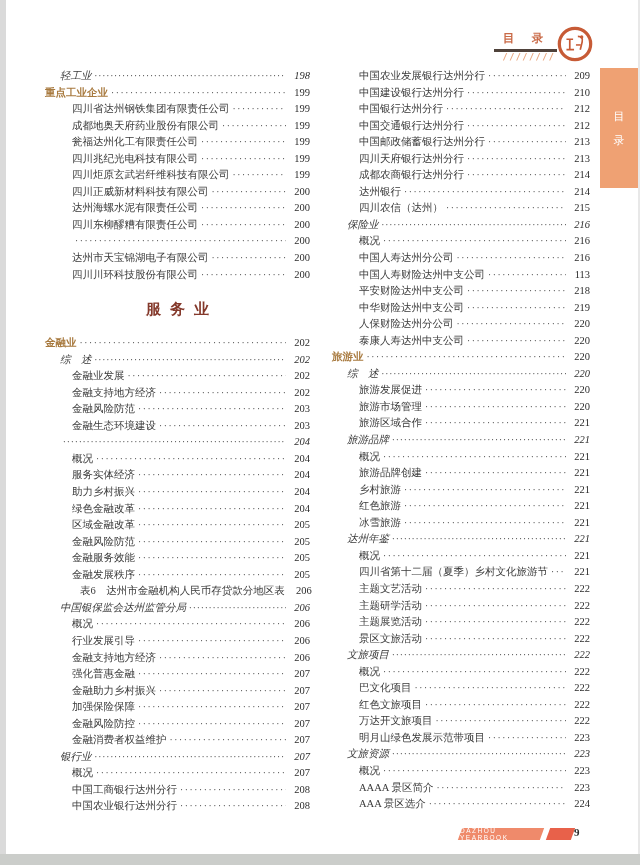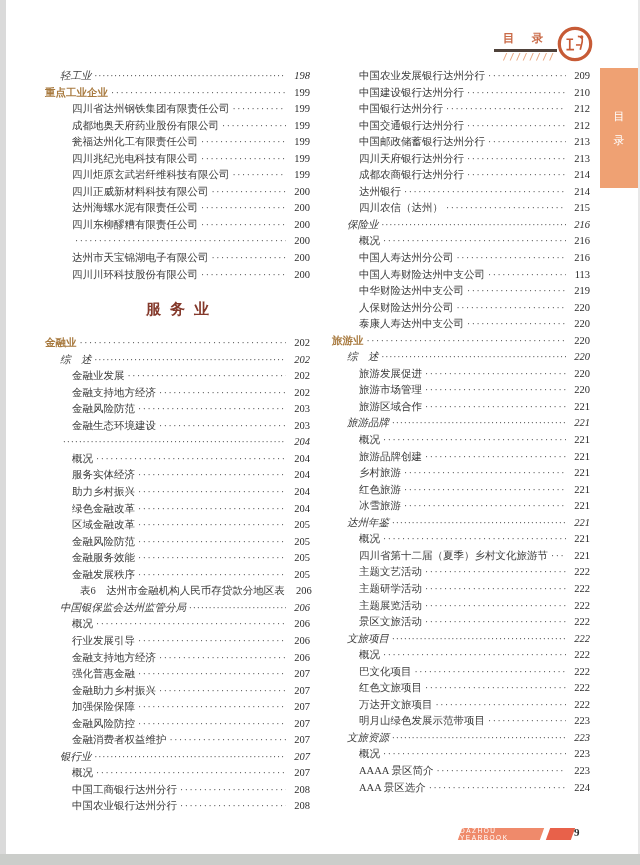--- a/index.html
+++ b/index.html
@@ -380,20 +380,25 @@
         <span class="lbl">中国人寿达州分公司</span>
         <span class="dots"></span>
         <span class="pg">216</span>
       </div>
       <div class="row lv2">
         <span class="lbl">中国人寿财险达州中支公司</span>
         <span class="dots"></span>
         <span class="pg">113</span>
       </div>
       <div class="row lv2">
+        <span class="lbl">平安财险达州中支公司</span>
+        <span class="dots"></span>
+        <span class="pg">218</span>
+      </div>
+      <div class="row lv2">
         <span class="lbl">中华财险达州中支公司</span>
         <span class="dots"></span>
         <span class="pg">219</span>
       </div>
       <div class="row lv2">
         <span class="lbl">人保财险达州分公司</span>
         <span class="dots"></span>
         <span class="pg">220</span>
       </div>
       <div class="row lv2">

